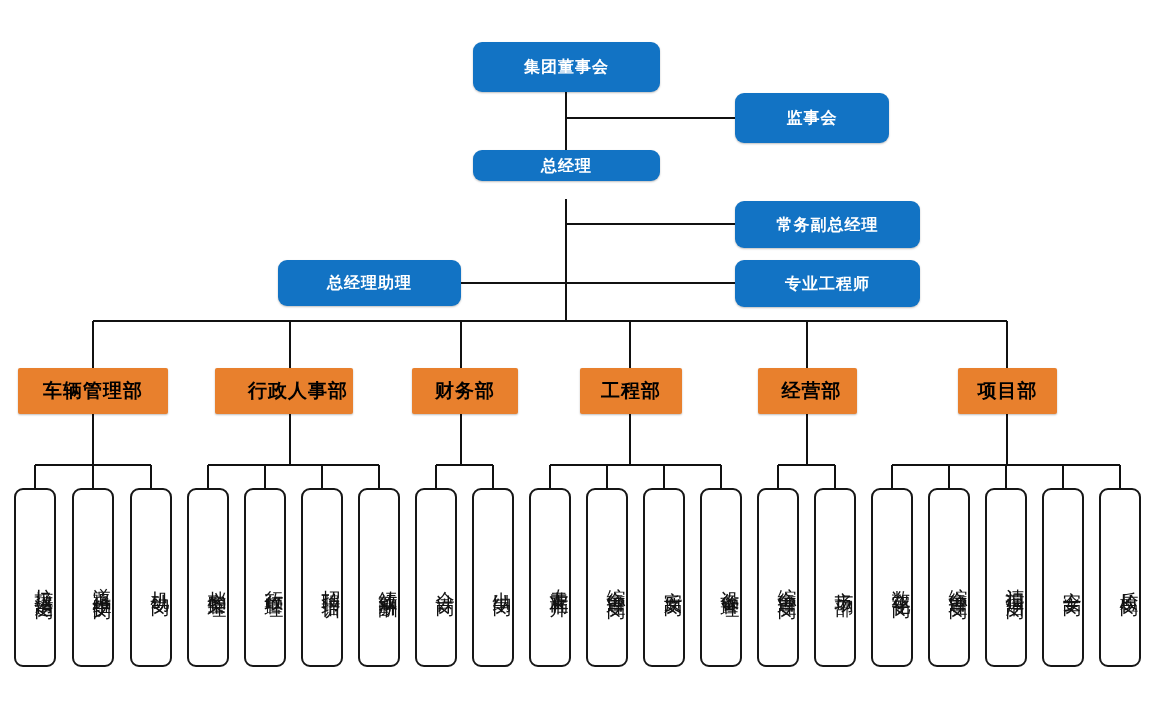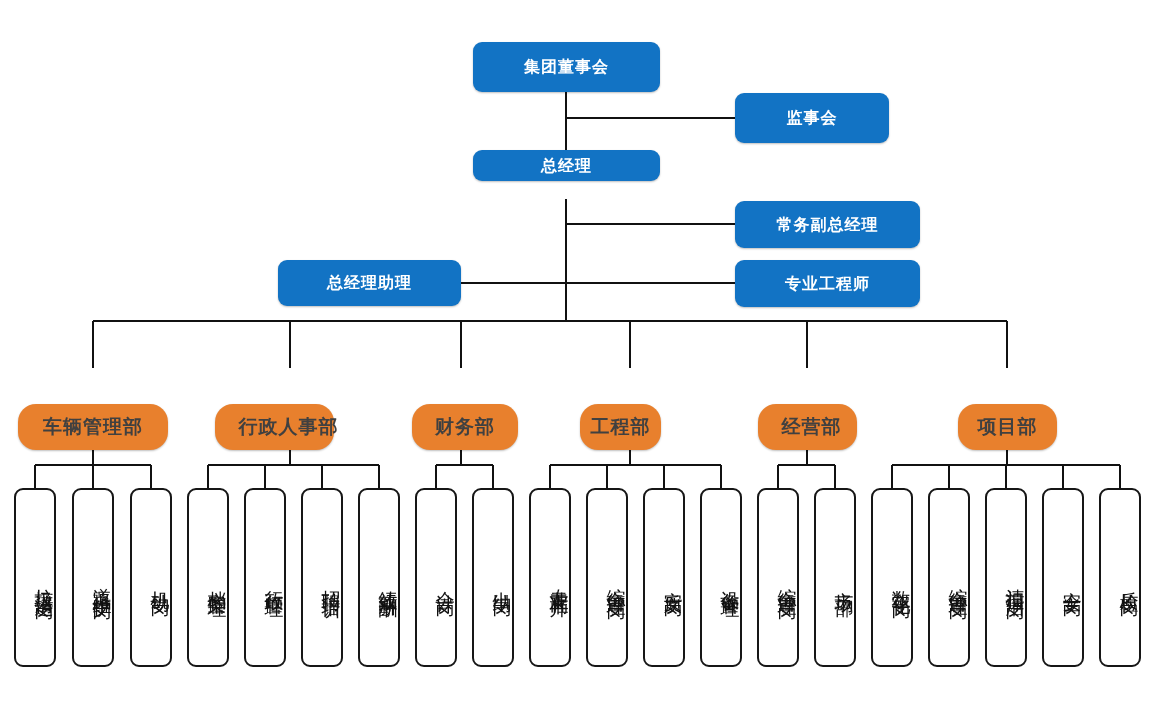--- a/index.html
+++ b/index.html
@@ -40,27 +40,26 @@
     background: #1273c4;
     color: #ffffff;
     border-radius: 9px;
     font-size: 16px;
     font-weight: 700;
     letter-spacing: 1px;
     box-shadow: 0 1px 2px rgba(0,0,0,0.25);
   }
   .node-dept {
     background: #e8802d;
-    color: #404040;
-    border-radius: 18px;
+    color: #000000;
+    border-radius: 2px;
     font-size: 19px;
     font-weight: 700;
     letter-spacing: 1px;
     box-shadow: 0 1px 2px rgba(0,0,0,0.25);
-    margin-top: 36px;
   }
   .node-leaf {
     background: #ffffff;
     color: #111111;
     border: 2px solid #161616;
     border-radius: 9px;
     font-size: 19px;
     font-weight: 400;
     writing-mode: vertical-rl;
     text-orientation: upright;
@@ -127,23 +126,23 @@
   <div id="exec-layer">
       <div class="node node-exec" style="left: 473px; top: 42px; width: 187px; height: 50px;">集团董事会</div>
       <div class="node node-exec" style="left: 735px; top: 93px; width: 154px; height: 50px;">监事会</div>
       <div class="node node-exec" style="left: 473px; top: 150px; width: 187px; height: 31px;">总经理</div>
       <div class="node node-exec" style="left: 735px; top: 201px; width: 185px; height: 47px; text-align: right;">常务副总经理</div>
       <div class="node node-exec" style="left: 242px; top: 260px; width: 183px; height: 46px; margin-left: 36px;">总经理助理</div>
       <div class="node node-exec" style="left: 735px; top: 260px; width: 185px; height: 47px;">专业工程师</div>
     </div>
   <div id="dept-layer">
       <div class="node node-dept" style="left: 18px; top: 368px; width: 150px; height: 46px;">车辆管理部</div>
-      <div class="node node-dept" style="left: 215px; top: 368px; width: 119px; height: 46px; padding-left: 28px;">行政人事部</div>
+      <div class="node node-dept" style="left: 215px; top: 368px; width: 138px; height: 46px; padding-left: 28px;">行政人事部</div>
       <div class="node node-dept" style="left: 412px; top: 368px; width: 106px; height: 46px;">财务部</div>
-      <div class="node node-dept" style="left: 580px; top: 368px; width: 81px; height: 46px;">工程部</div>
+      <div class="node node-dept" style="left: 580px; top: 368px; width: 102px; height: 46px;">工程部</div>
       <div class="node node-dept" style="left: 758px; top: 368px; width: 99px; height: 46px; padding-left: 8px;">经营部</div>
       <div class="node node-dept" style="left: 958px; top: 368px; width: 99px; height: 46px; font-family: Liberation Serif, serif;">项目部</div>
     </div>
   <div id="leaf-layer">
       <div class="node node-leaf" style="left: 14px; top: 488px; width: 42px; height: 179px;">垃圾清运岗</div>
       <div class="node node-leaf" style="left: 72px; top: 488px; width: 42px; height: 179px;">道路维护岗</div>
       <div class="node node-leaf" style="left: 130px; top: 488px; width: 42px; height: 179px;">机动岗</div>
       <div class="node node-leaf" style="left: 187px; top: 488px; width: 42px; height: 179px;">档案管理</div>
       <div class="node node-leaf" style="left: 244px; top: 488px; width: 42px; height: 179px;">行政管理</div>
       <div class="node node-leaf" style="left: 301px; top: 488px; width: 42px; height: 179px;">招聘培训</div>

